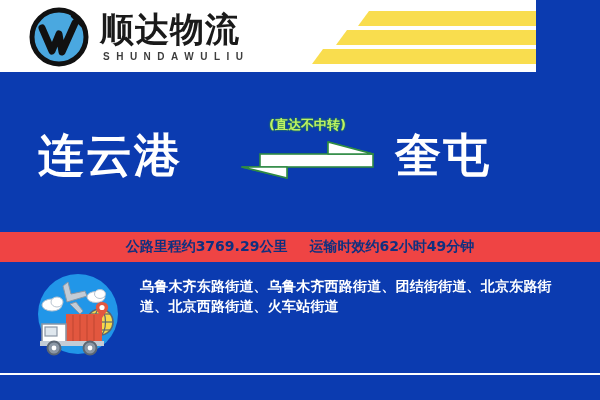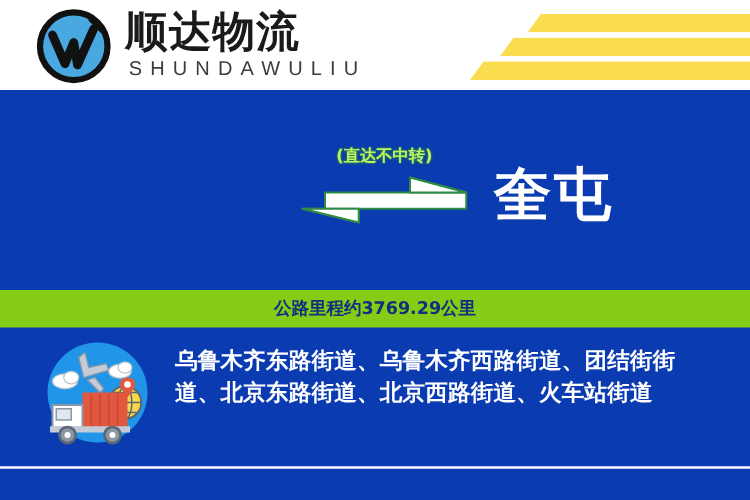--- a/index.html
+++ b/index.html
@@ -15,21 +15,21 @@
     width: 600px;
     height: 400px;
     overflow: hidden;
     background: #0b3bb0;
   }
 
   
   .header {
     position: absolute;
     left: 0; top: 0;
-    width: 600px; height: 72px;
+    width: 536px; height: 72px;
     background: #ffffff;
     overflow: hidden;
   }
   .logo-wrap {
     position: absolute;
     left: 28px; top: 6px;
     display: flex;
     align-items: center;
   }
   .logo-mark {
@@ -46,22 +46,22 @@
     font-family: "DejaVu Sans", "Liberation Sans", sans-serif;
     font-size: 34px;
     font-weight: bold;
     color: #1a1a1a;
     line-height: 1.05;
     letter-spacing: 1px;
     white-space: nowrap;
   }
   .logo-en {
     font-family: "Liberation Sans", sans-serif;
-    font-size: 16px;
-    font-weight: normal;
+    font-size: 10px;
+    font-weight: bold;
     color: #3d3d3d;
     letter-spacing: 6.5px;
     margin-top: 3px;
     margin-left: 3px;
     white-space: nowrap;
   }
   .stripes {
     position: absolute;
     right: 0; top: 0;
     width: 260px; height: 72px;
@@ -127,21 +127,21 @@
     position: absolute;
     left: 0; top: 30px;
     width: 135px; height: 40px;
   }
 
   
   .infobar {
     position: absolute;
     left: 0; top: 232px;
     width: 600px; height: 30px;
-    background: #84cc16;
+    background: #ef4444;
     display: flex;
     align-items: center;
     justify-content: center;
     gap: 22px;
   }
   .infobar span {
     font-family: "DejaVu Sans", "Liberation Sans", sans-serif;
     font-size: 14px;
     font-weight: bold;
     color: #10307f;
@@ -157,21 +157,21 @@
   .street-icon {
     position: absolute;
     left: 30px; top: 4px;
     width: 96px; height: 84px;
   }
   .street-text {
     position: absolute;
     left: 140px; top: 8px;
     width: 432px;
     font-family: "DejaVu Sans", "Liberation Sans", sans-serif;
-    font-size: 18px;
+    font-size: 14px;
     font-weight: bold;
     color: #ffffff;
     line-height: 1.45;
     letter-spacing: 0.2px;
   }
 
   
   .divider {
     position: absolute;
     left: 0; top: 373px;
@@ -203,39 +203,41 @@
     <div class="stripes">
       <div class="stripe s1"></div>
       <div class="stripe s2"></div>
       <div class="stripe s3"></div>
     </div>
   </div>
 
   <div class="body-blue"></div>
 
   <div class="route">
+    <div class="city city-from">连云港</div>
 
     <div class="arrow-zone">
       <div class="note-top">(直达不中转)</div>
       <span class="arrow-svg">
         <svg viewBox="0 0 135 40" width="135" height="40">
           <polygon points="133,14 88,2 88,14" fill="#ffffff" stroke="#2f8a44" stroke-width="1.6" stroke-linejoin="round"></polygon>
           <polygon points="2,27 47,38 47,27" fill="#ffffff" stroke="#2f8a44" stroke-width="1.6" stroke-linejoin="round"></polygon>
           <rect x="20" y="14" width="113" height="13" fill="#ffffff" stroke="#2f8a44" stroke-width="1.6"></rect>
           <polygon points="133,14 88,2 88,14" fill="#ffffff" stroke="#2f8a44" stroke-width="1.6" stroke-linejoin="round"></polygon>
           <polygon points="2,27 47,38 47,27" fill="#ffffff" stroke="#2f8a44" stroke-width="1.6" stroke-linejoin="round"></polygon>
         </svg>
       </span>
     </div>
 
     <div class="city city-to">奎屯</div>
   </div>
 
   <div class="infobar">
     <span>公路里程约3769.29公里</span>
+    <span>运输时效约62小时49分钟</span>
   </div>
 
   <div class="streets">
     <span class="street-icon">
       <svg viewBox="0 0 96 84" width="96" height="84">
         <ellipse cx="48" cy="42" rx="40" ry="40" fill="#2196e8"></ellipse>
 
         <g fill="#c3ccd6" stroke="#8b97a5" stroke-width="1">
           <path d="M33 14 L37 30 L57 24 L55 19 L41 22 L38 10 Z"></path>
           <path d="M40 32 L50 42 L53 39 L46 30 Z"></path>

